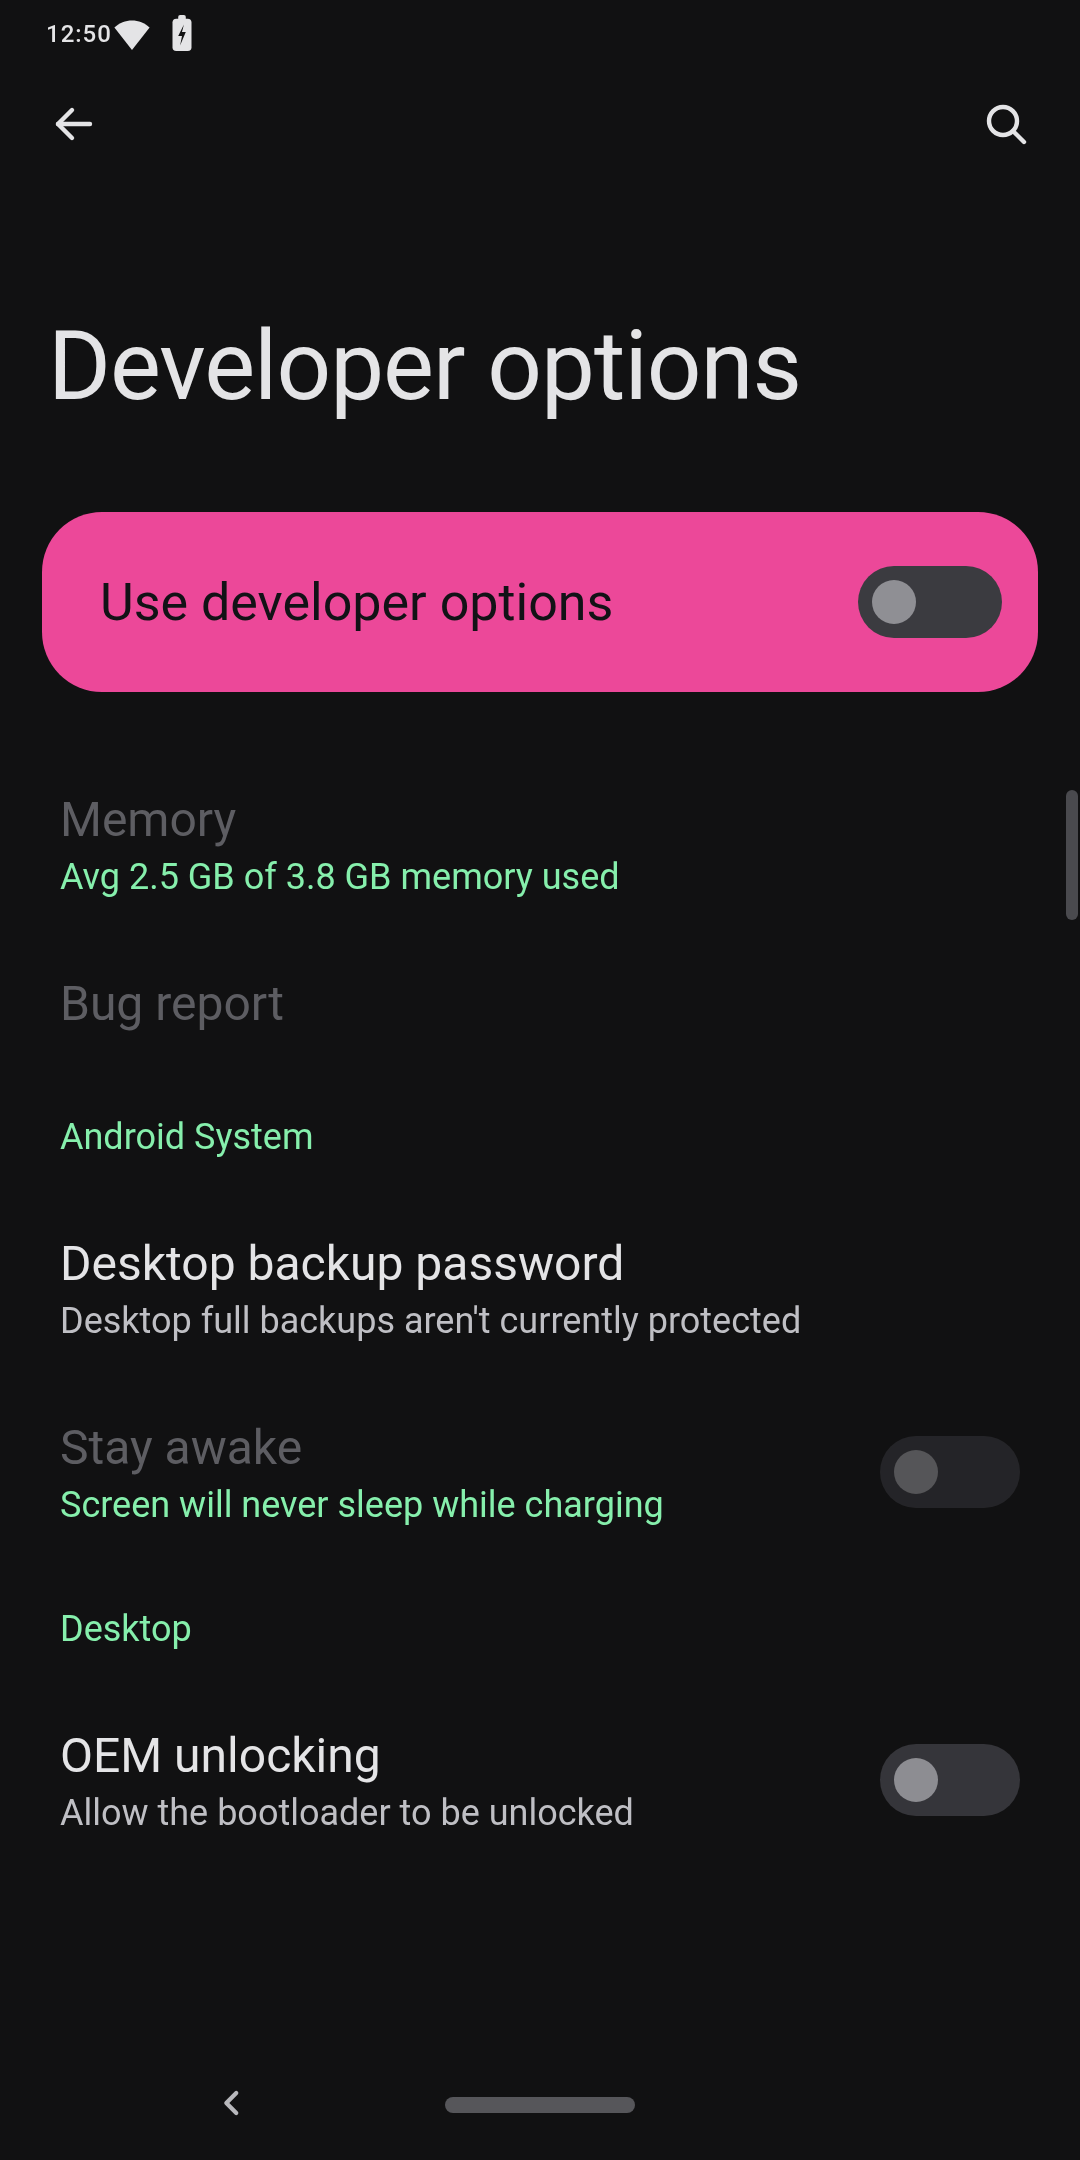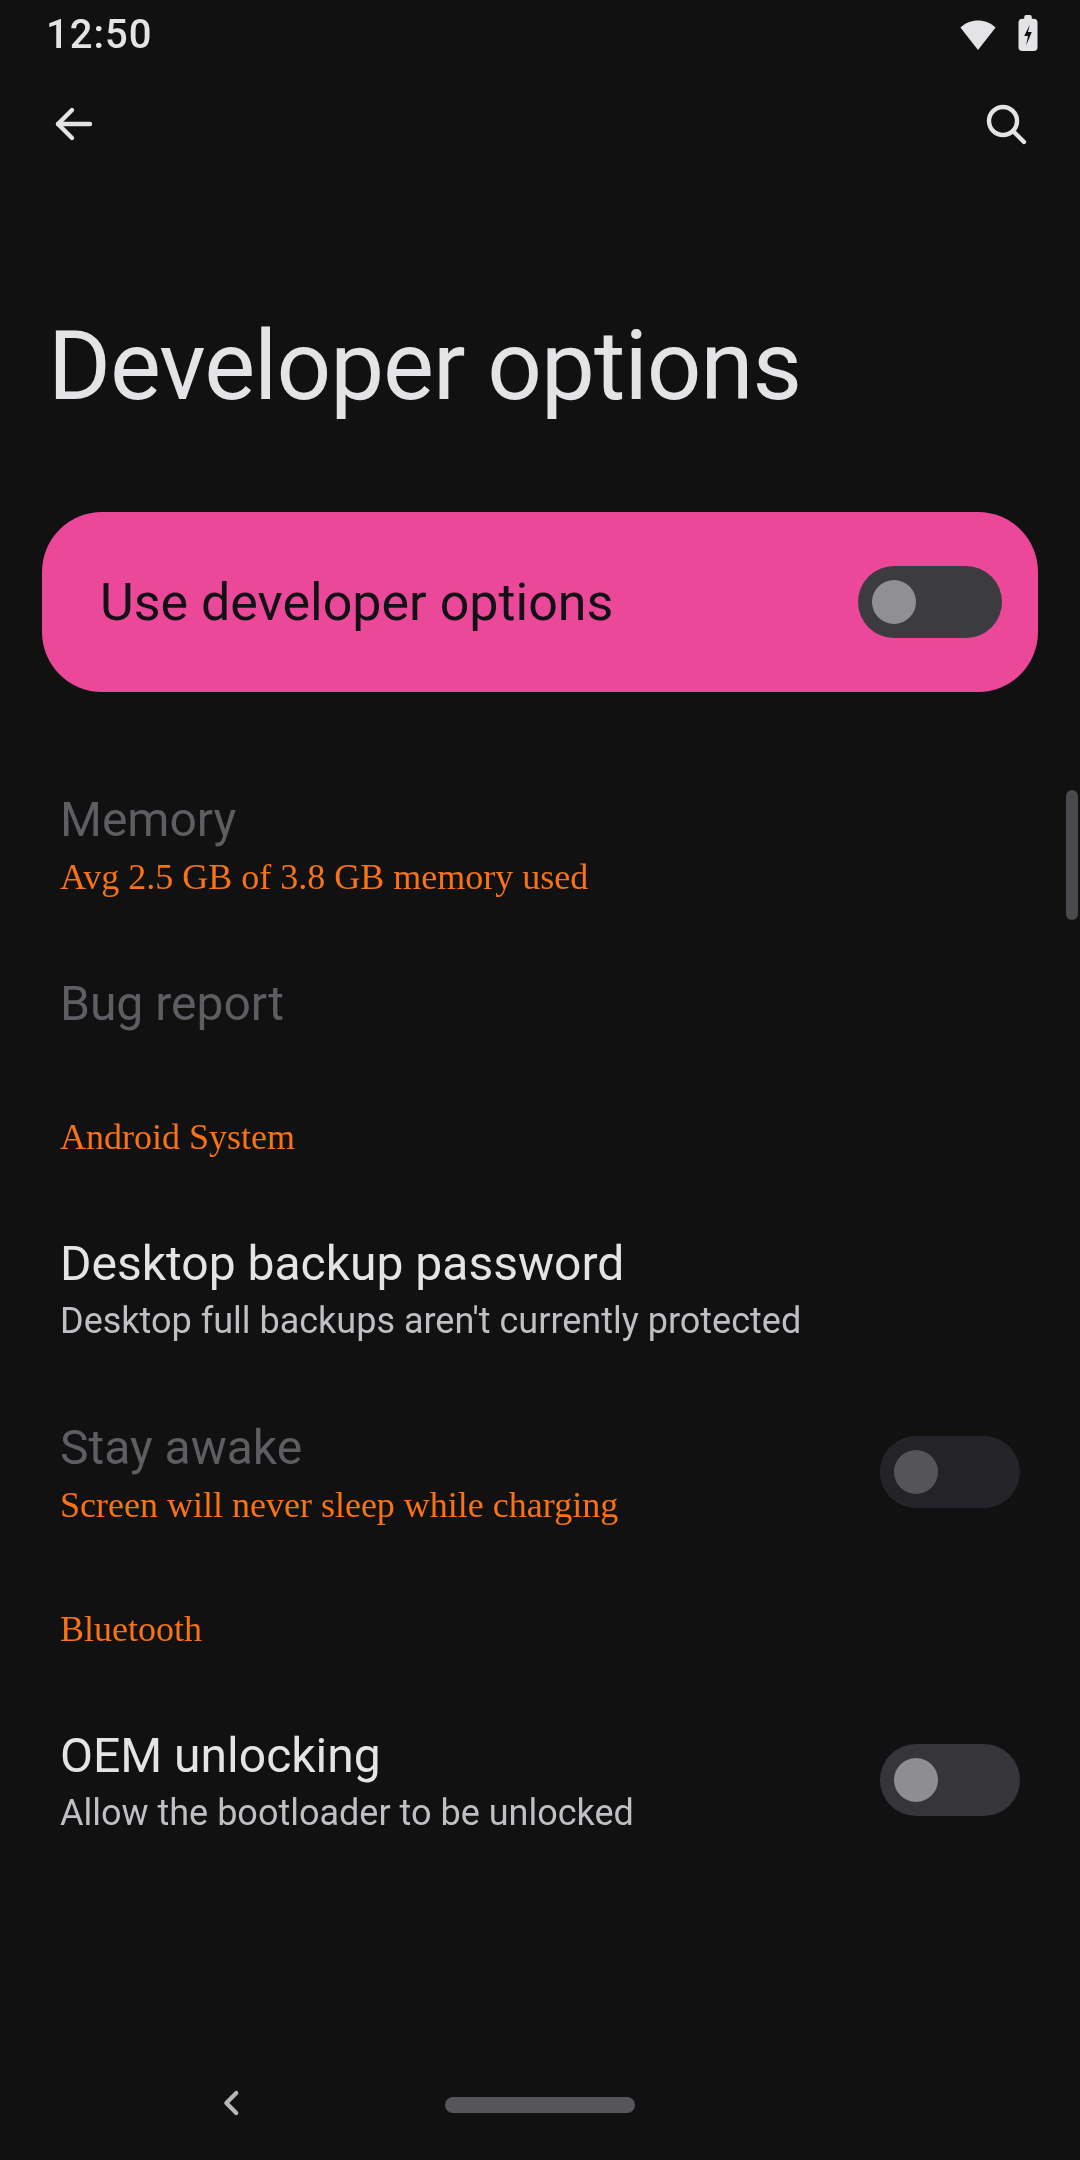--- a/index.html
+++ b/index.html
@@ -11,23 +11,22 @@
     color: #e4e4e6;
     overflow: hidden;
     position: relative;
   }
 
   
   .status-bar {
     height: 60px;
     display: flex;
     align-items: center;
-    justify-content: space-between;
     padding: 8px 40px 0 46px;
-    font-size: 40px;
+    font-size: 24px;
     font-weight: 500;
     letter-spacing: 1px;
   }
   .status-right { display: flex; align-items: center; gap: 18px; }
   .status-right svg { display: block; }
 
   
   .app-bar {
     height: 130px;
     display: flex;
@@ -97,21 +96,21 @@
     line-height: 1.25;
   }
   .item-sub {
     font-size: 36px;
     font-weight: 400;
     color: #bfbfc4;
     margin-top: 6px;
   }
 
   .disabled .item-title { color: #5d5d62; }
-  .disabled .item-sub   { color: #f97316; font-family: Liberation Serif, serif; }
+  .disabled .item-sub   { color: #86efac; }
 
   .small-switch {
     width: 140px; height: 72px;
     background: #35353a;
     border-radius: 36px;
     position: relative;
     flex-shrink: 0;
     margin-left: 40px;
   }
   .small-switch::after {
@@ -227,21 +226,21 @@
     </div>
     <div class="item disabled">
       <div class="item-text">
         <div class="item-title">Stay awake</div>
         <div class="item-sub">Screen will never sleep while charging</div>
       </div>
       <span class="small-switch"></span>
     </div>
     <div class="item disabled">
       <div class="item-text">
-        <div class="item-sub">Bluetooth</div>
+        <div class="item-sub">Desktop</div>
       </div>
     </div>
     <div class="item">
       <div class="item-text">
         <div class="item-title">OEM unlocking</div>
         <div class="item-sub">Allow the bootloader to be unlocked</div>
       </div>
       <span class="small-switch"></span>
     </div>
   </div>

